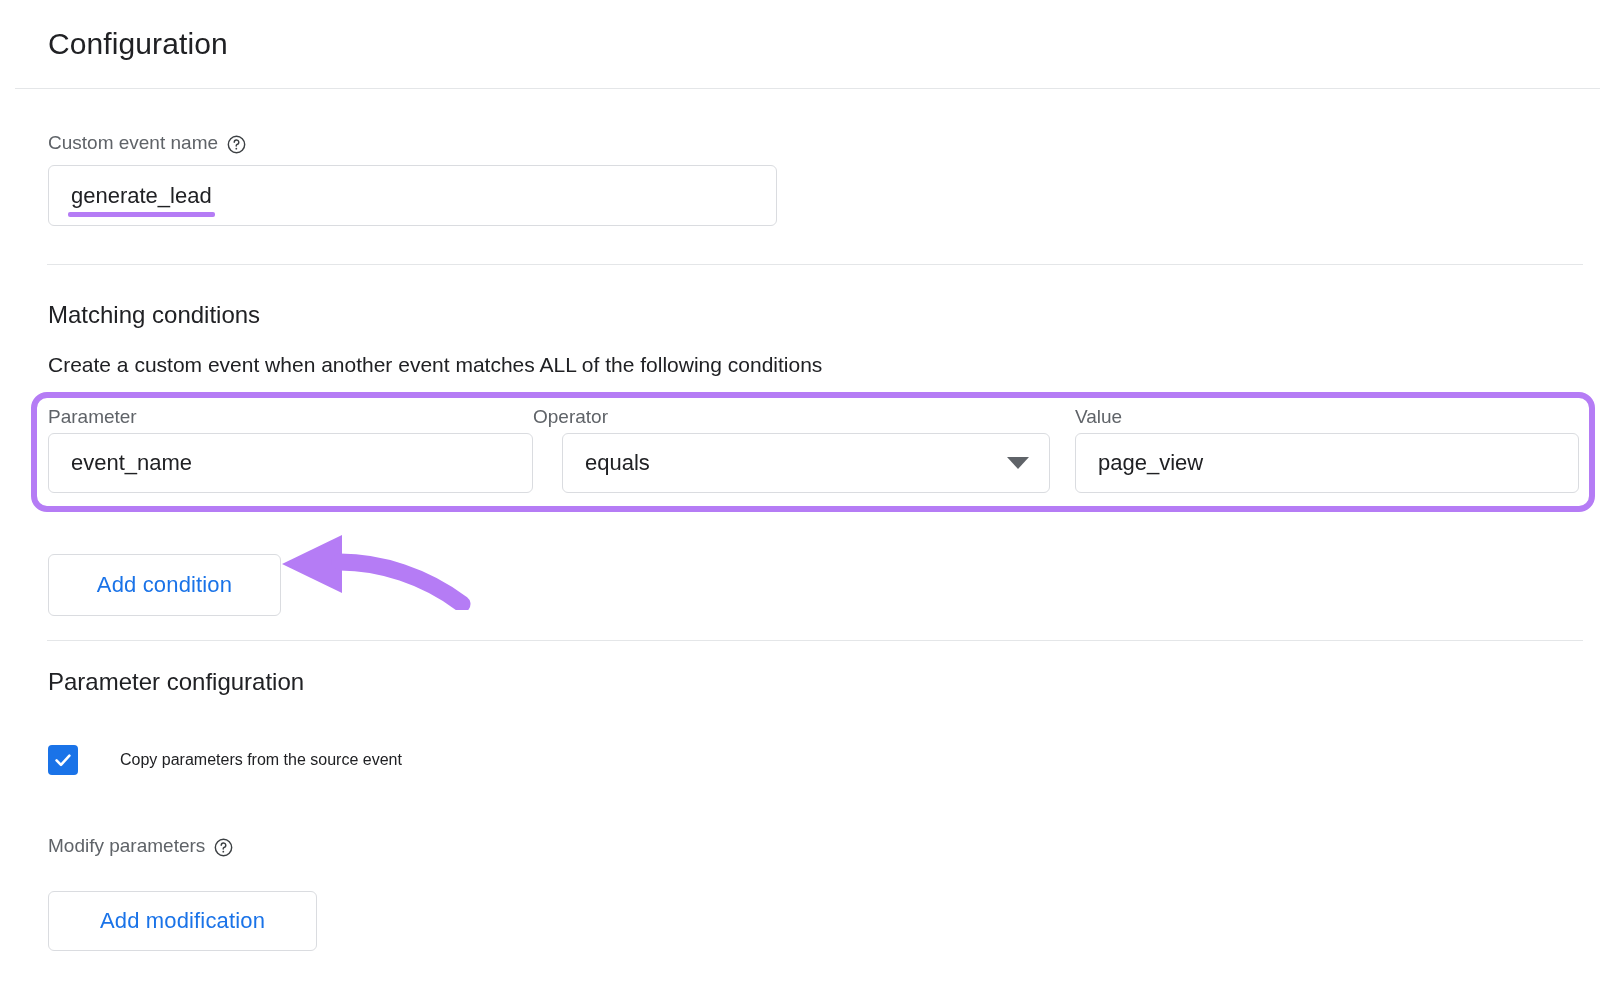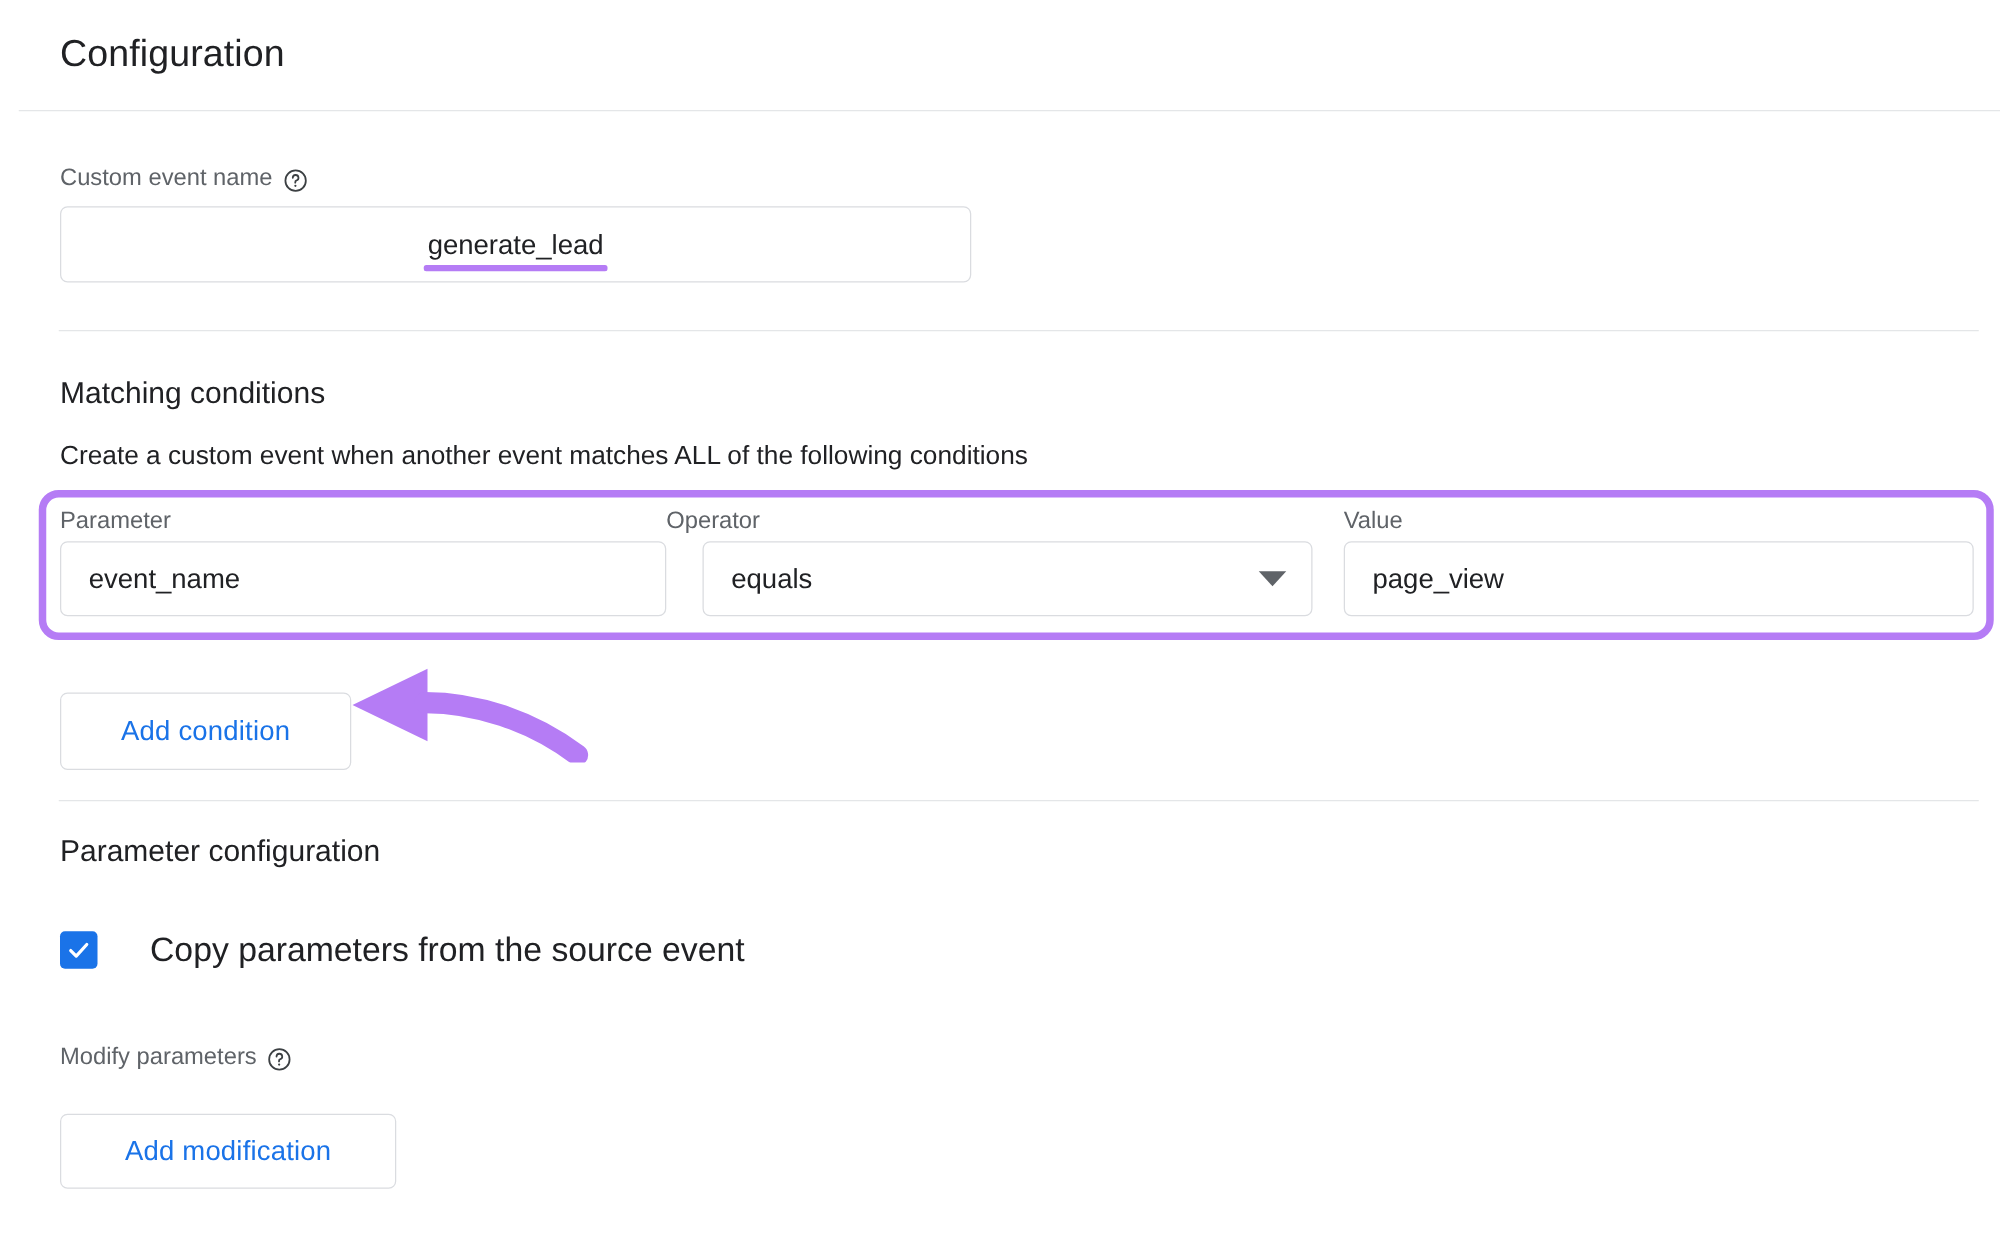--- a/index.html
+++ b/index.html
@@ -179,21 +179,21 @@
     background: #1a73e8;
     display: flex;
     align-items: center;
     justify-content: center;
     cursor: pointer;
     flex: 0 0 auto;
   }
   .checkbox svg { display: block; }
   .checkbox-label {
     margin-left: 42px;
-    font-size: 27px;
+    font-size: 16px;
     color: #202124;
     line-height: 28px;
   }
 
   
   .annot-arrow {
     position: absolute;
     left: 255px;
     top: 518px;
     width: 210px;
@@ -217,21 +217,21 @@
       <span class="help-icon">
         <svg width="19" height="19" viewBox="0 0 20 20">
           <circle cx="10" cy="10" r="8.6" fill="none" stroke="#3c4043" stroke-width="1.5"></circle>
           <path d="M7.6 7.6a2.4 2.4 0 1 1 2.9 2.4c-.6.2-.8.7-.8 1.3v.4" fill="none" stroke="#3c4043" stroke-width="1.5" stroke-linecap="round"></path>
           <circle cx="9.8" cy="14.4" r="0.95" fill="#3c4043"></circle>
         </svg>
       </span>
     </span>
   </div>
 
-  <div class="text-input" style="position:absolute; left:33px; top:165px; width:729px; height:61px;justify-content:center;">
+  <div class="text-input" style="position:absolute; left:33px; top:165px; width:729px; height:61px;">
     <span class="input-value hl-underline" title="Custom event name">generate_lead</span>
   </div>
 
   <div class="divider-inset" style="top:264px;"></div>
 
   <div class="section-heading" style="position:absolute; left:33px; top:300px;">Matching conditions</div>
 
   <div class="section-desc" style="position:absolute; left:33px; top:351px;">Create a custom event when another event matches ALL of the following conditions</div>
 
   <div class="highlight-box" style="left:16px; top:392px; width:1564px; height:120px;"></div>

